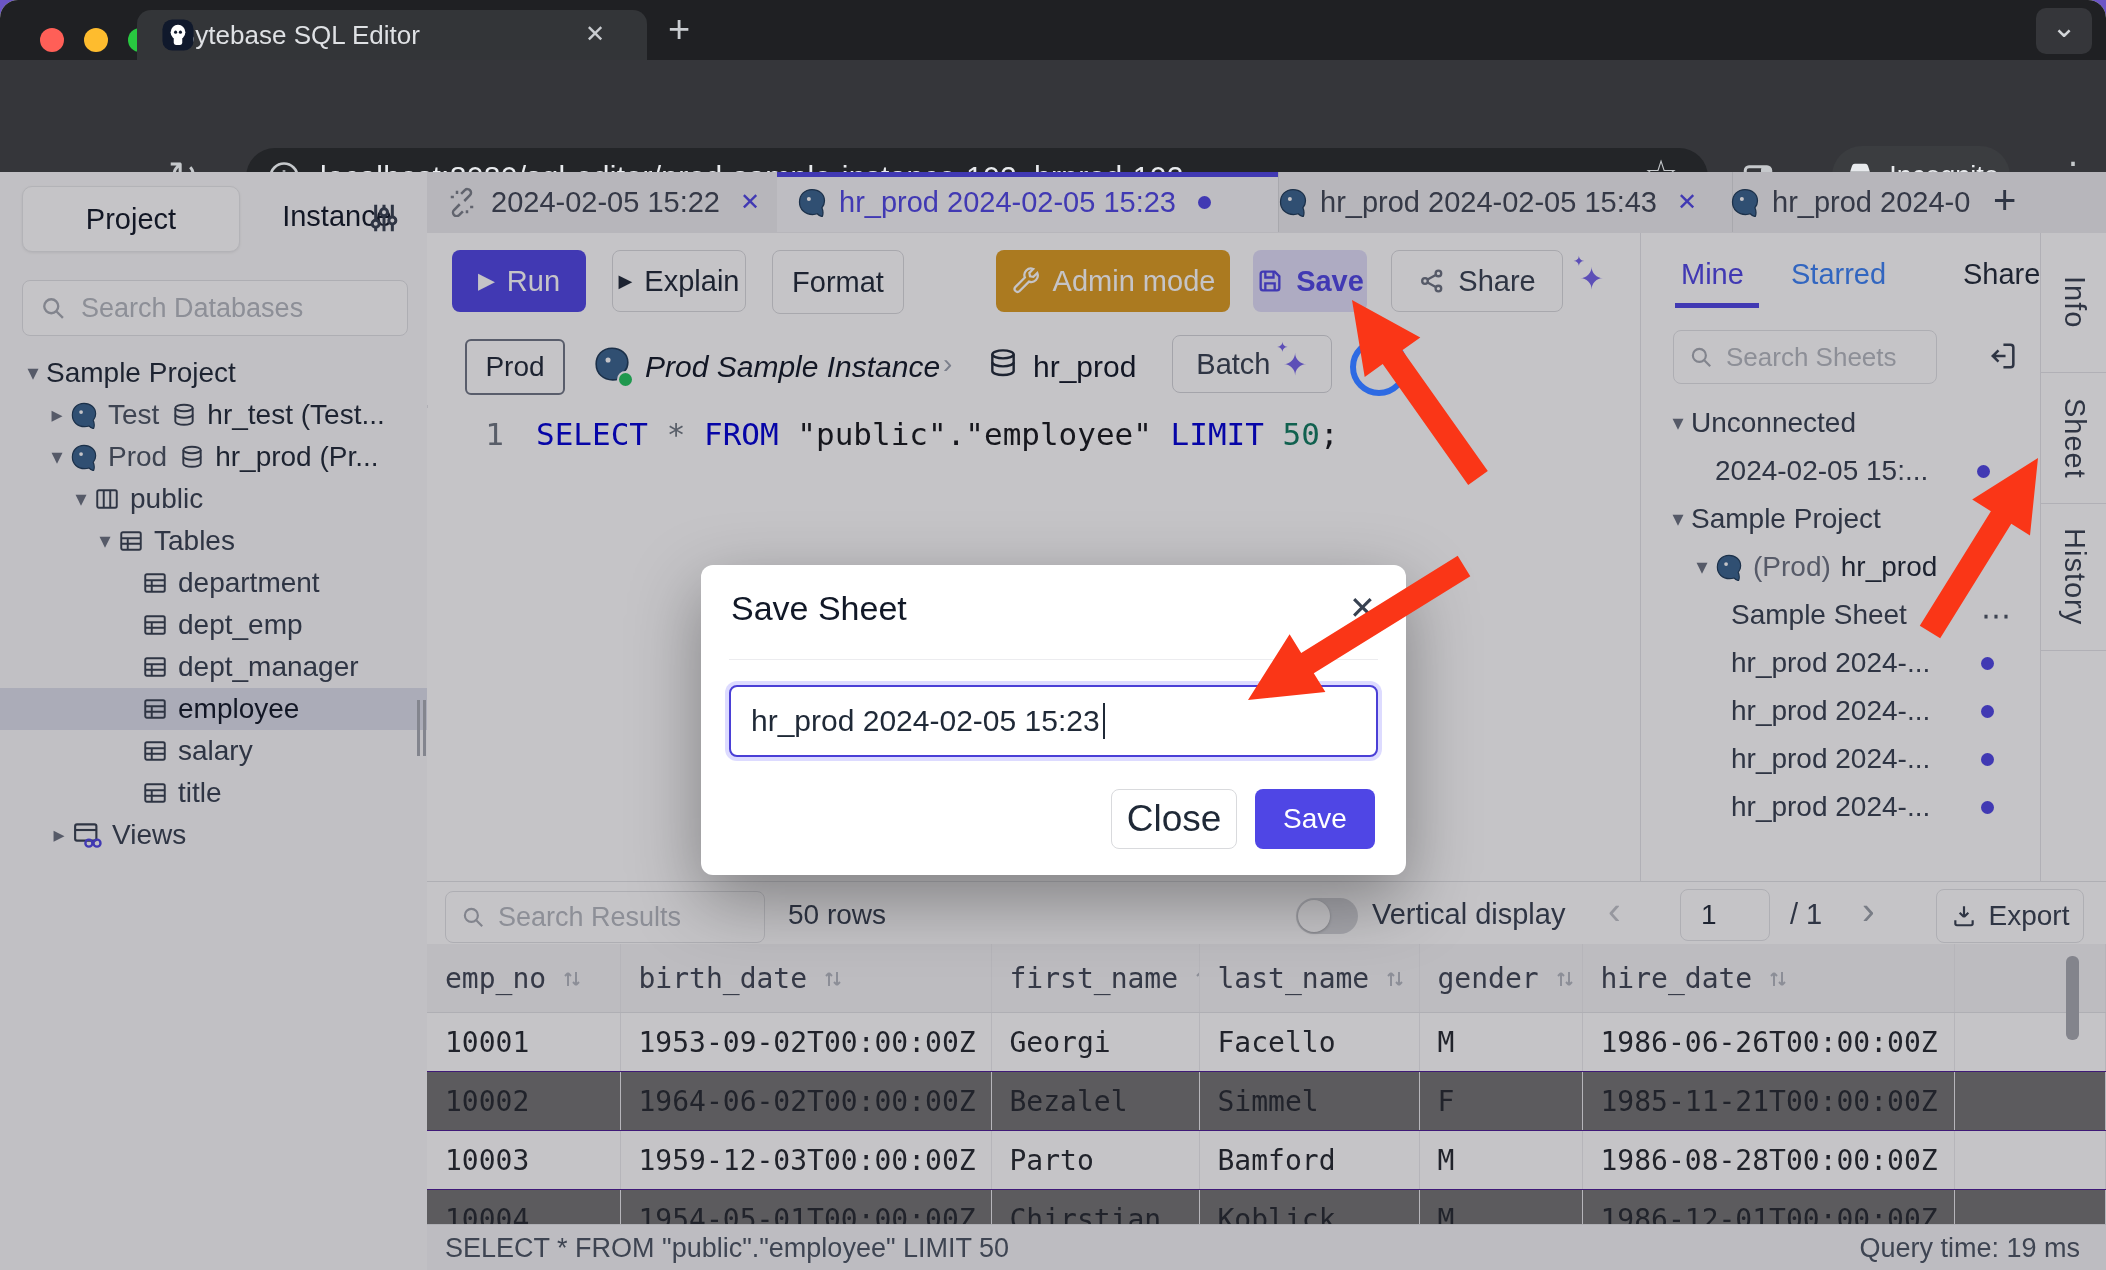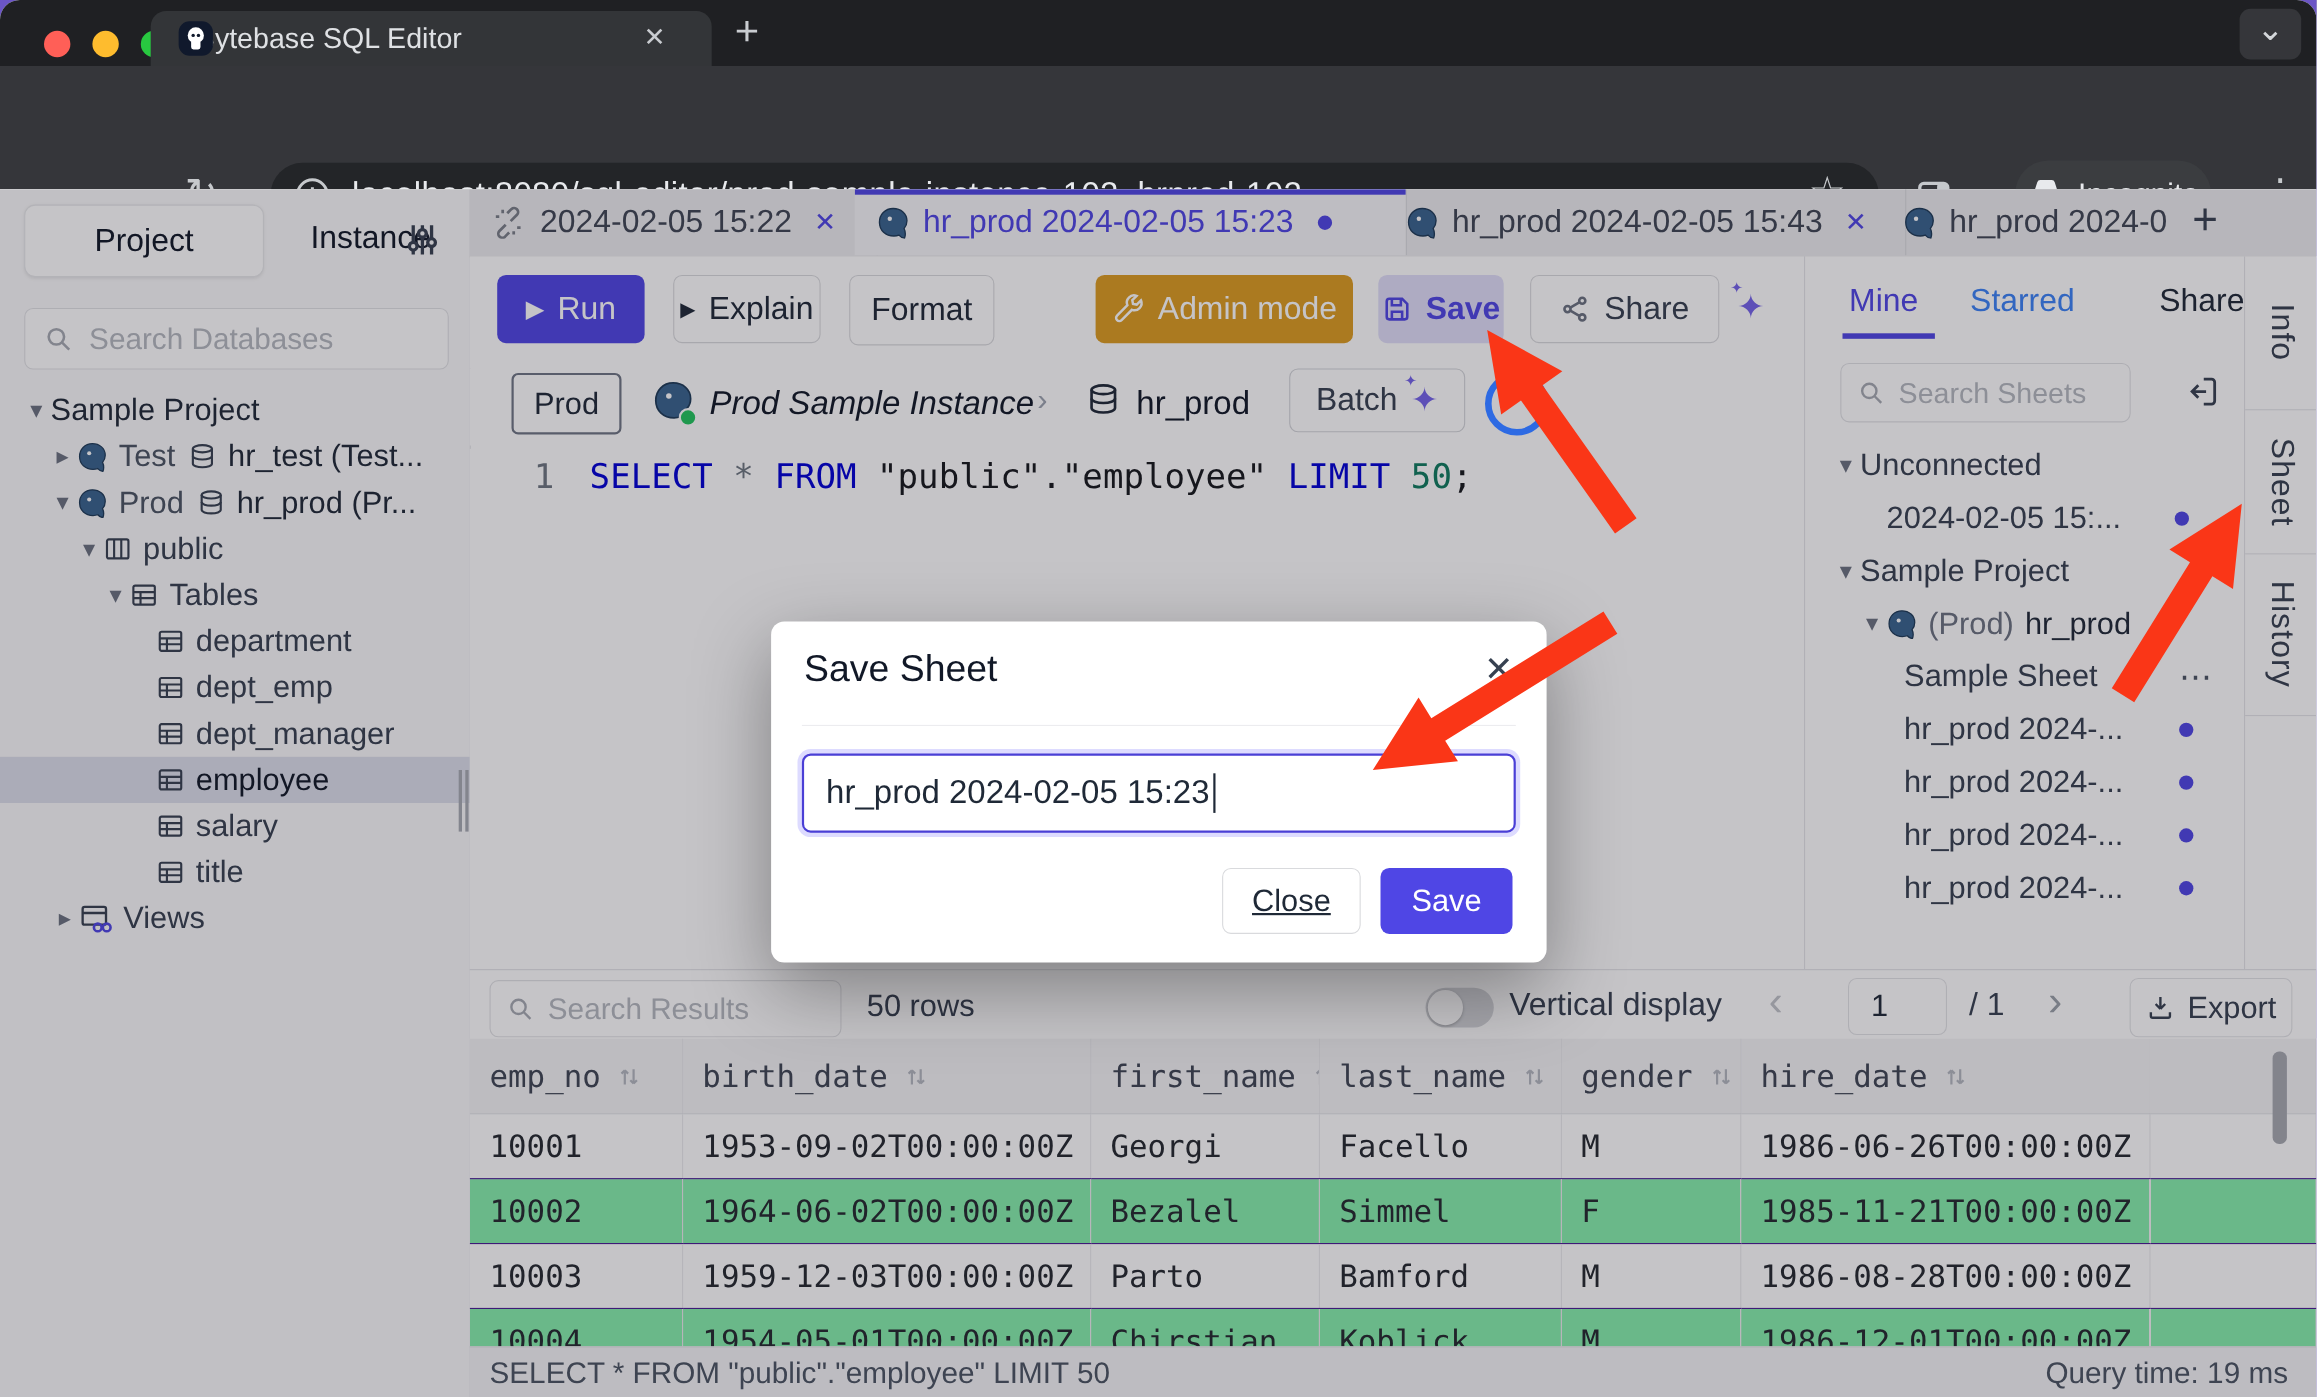--- a/index.html
+++ b/index.html
@@ -37,21 +37,21 @@
   .btn.ghost{background:#fff;border:1px solid #d9dadd;color:#1f2937;}
   
   .crumbtext{font-size:30px;color:#111827;font-weight:500;white-space:nowrap;}
   
   .toggle{width:62px;height:36px;border-radius:18px;background:#d4d6da;position:relative;}
   .toggle .knob{position:absolute;left:2px;top:2px;width:32px;height:32px;border-radius:50%;background:#fff;box-shadow:0 1px 3px rgba(0,0,0,.25);}
   table.res{border-collapse:collapse;table-layout:fixed;font-size:28px;}
   table.res th,table.res td{border-right:1px solid #ebebee;border-bottom:1px solid #4c1d95;text-align:left;padding:0 0 0 18px;white-space:nowrap;overflow:hidden;}
   table.res th{background:#f4f4f6;color:#3f4654;font-weight:400;height:68px;border-bottom:1px solid #e2e3e6;}
   table.res td{height:58px;color:#24292f;}
-  table.res tr.even td{background:#86efac;}
+  table.res tr.even td{background:#737373;}
   
   .rpanel{position:absolute;left:1640px;top:61px;width:400px;height:648px;background:#fff;border-left:1px solid #e4e5e8;}
   .strip{position:absolute;left:2040px;top:61px;width:66px;height:648px;background:#fff;border-left:1px solid #e4e5e8;}
   .striplab{display:flex;align-items:center;justify-content:center;border-bottom:1px solid #e4e5e8;}
   .striplab span{writing-mode:vertical-rl;font-size:29px;color:#374151;letter-spacing:1px;}
   .rrow{position:absolute;left:0;width:400px;height:48px;display:flex;align-items:center;font-size:28px;color:#374151;white-space:nowrap;overflow:hidden;}
   
   .dim{position:absolute;left:0;top:172px;width:2106px;height:1098px;background:rgba(22,20,30,0.25);z-index:50;}
   .modal{position:absolute;left:701px;top:565px;width:705px;height:310px;background:#fff;border-radius:12px;box-shadow:0 24px 70px rgba(0,0,0,.35);z-index:60;}
   .annot{position:absolute;left:0;top:0;width:2106px;height:1270px;z-index:70;pointer-events:none;}
@@ -612,21 +612,21 @@
   <div class="dim"></div>
 
   <div class="modal">
     <span class="abs" style="left:30px;top:24px;font-size:34px;font-weight:500;color:#111827;">Save Sheet</span>
     <span class="abs" style="left:648px;top:24px;font-size:32px;color:#374151;">✕</span>
     <div class="abs" style="left:28px;top:94px;width:649px;height:1px;background:#ececef;"></div>
     <div class="abs row" style="left:28px;top:120px;width:645px;height:68px;border:2px solid #4a3fd6;border-radius:8px;box-shadow:0 0 0 4px rgba(99,91,255,0.22);background:#fff;">
       <span style="margin-left:20px;font-size:30px;color:#1f2937;">hr_prod 2024-02-05 15:23</span>
       <span style="display:inline-block;width:2px;height:36px;background:#1f2937;margin-left:3px;"></span>
     </div>
-    <div class="btn ghost abs" style="left:410px;top:224px;width:126px;height:60px;font-size:28px;text-decoration:underline;">
+    <div class="btn ghost abs" style="left:410px;top:224px;width:126px;height:60px;font-size:37px;">
       <span>Close</span>
     </div>
     <div class="btn abs" style="left:554px;top:224px;width:120px;height:60px;background:#4f46e5;color:#fff;font-size:28px;">
       <span>Save</span>
     </div>
   </div>
 
   <svg class="annot">
     <circle cx="1379" cy="367" r="26" fill="none" stroke="#2d6ae3" stroke-width="6"></circle>
     <polygon points="1487.8,471.1 1402.3,350.3 1420.3,337.5 1352,300 1364.7,376.9 1382.7,364.1 1468.2,484.9" fill="#fa3617"></polygon>

